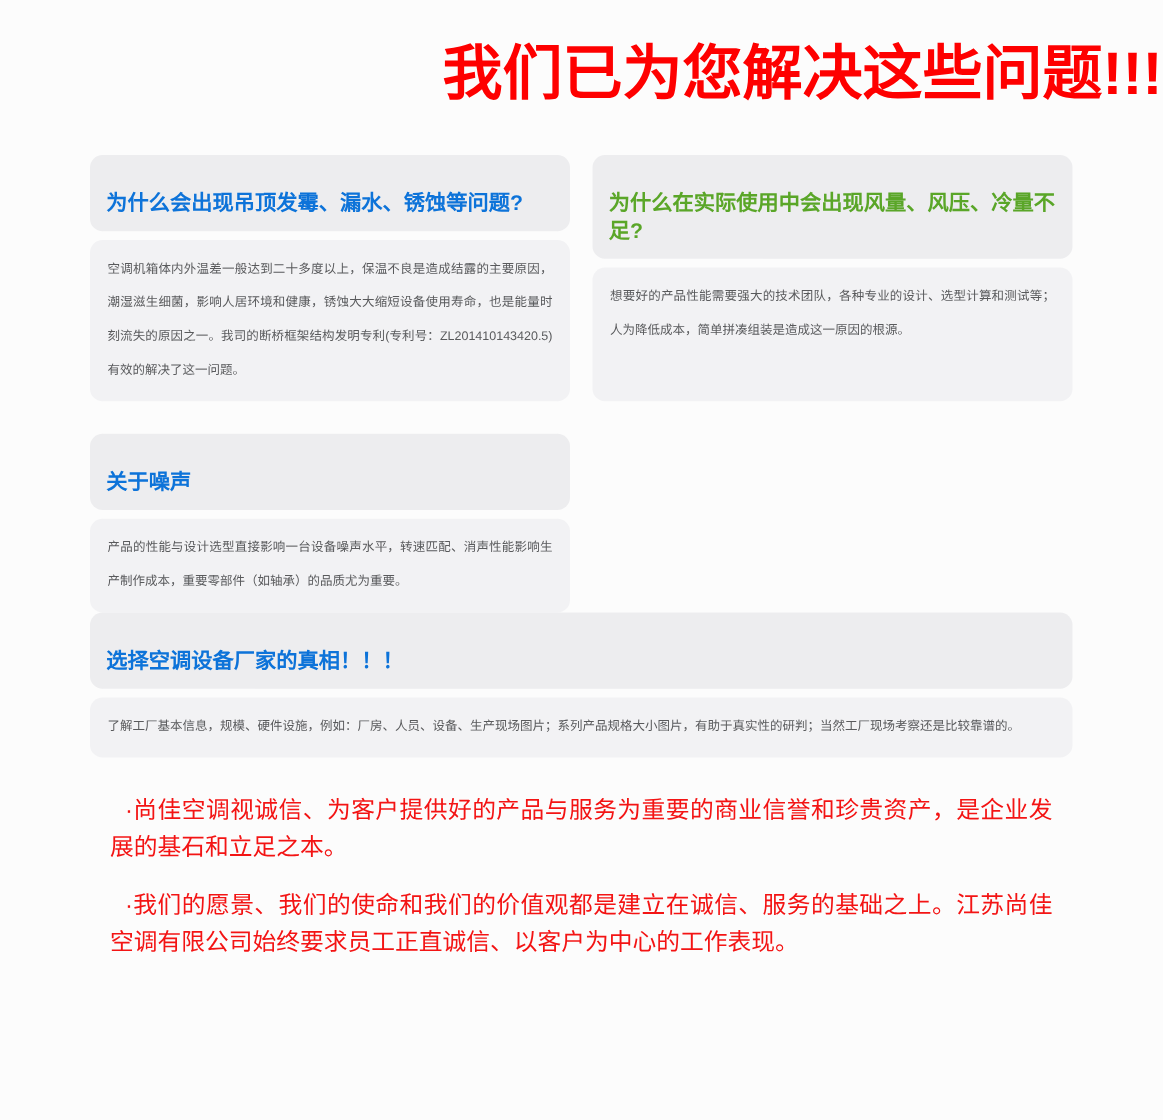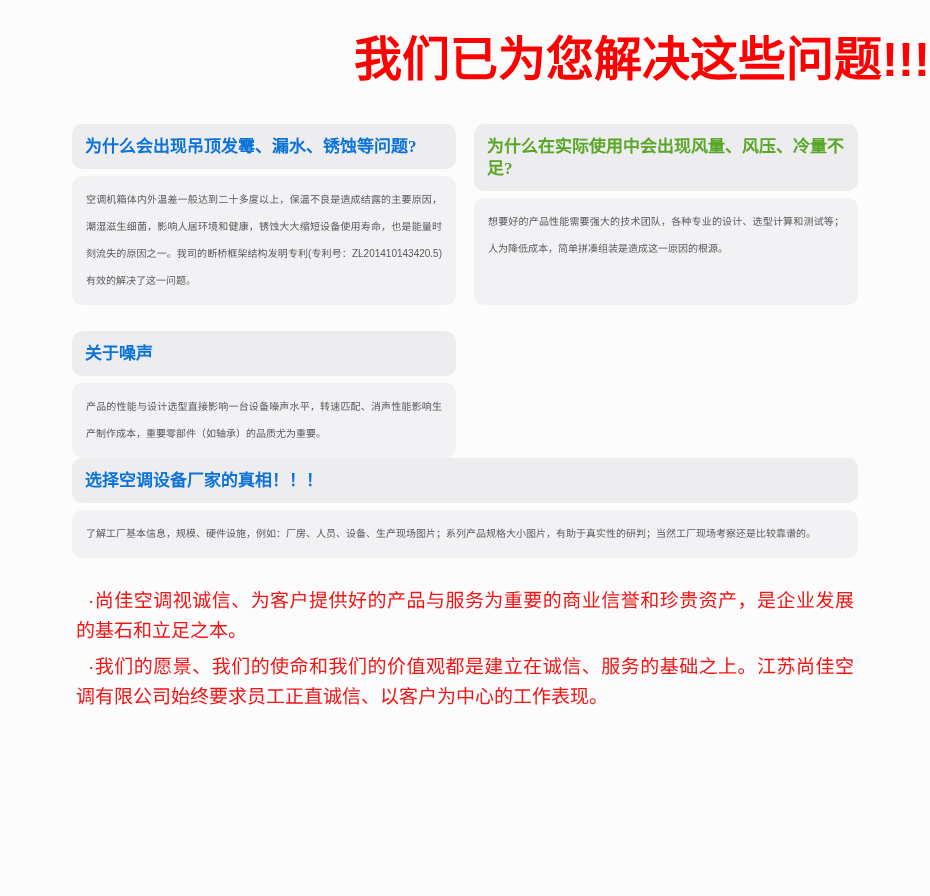--- a/index.html
+++ b/index.html
@@ -42,25 +42,24 @@
     column-gap: 18px;
     row-gap: 26px;
   }
   .card {
     display: flex;
     flex-direction: column;
   }
   .card-header {
     background: var(--header-bg);
     border-radius: 10px;
-    padding: 12px 13px 11px 13px;
+    padding: 28px 13px 11px 13px;
     font-size: 17px;
     line-height: 22px;
     font-weight: bold;
-    font-family: Liberation Serif, serif;
   }
   .accent-blue { color: var(--accent-blue); }
   .accent-green { color: var(--accent-green); }
   .card-body {
     flex: 1;
     background: var(--body-bg);
     border-radius: 10px;
     margin-top: 7px;
     padding: 10px 14px 11px 14px;
     font-size: 10px;
@@ -71,21 +70,21 @@
   .truth-card {
   }
   .truth-card .card-body {
     flex: none;
   }
   .footer-notes {
     margin-top: 28px;
     padding-bottom: 30px;
   }
   .footer-note {
-    margin: 4px;
+    margin: 16px;
     color: var(--footer-red);
     font-size: 19px;
     line-height: 30px;
     text-indent: 12px;
     text-align: justify;
   }
   .footer-note + .footer-note {
     margin-top: 6px;
   }
 </style>

